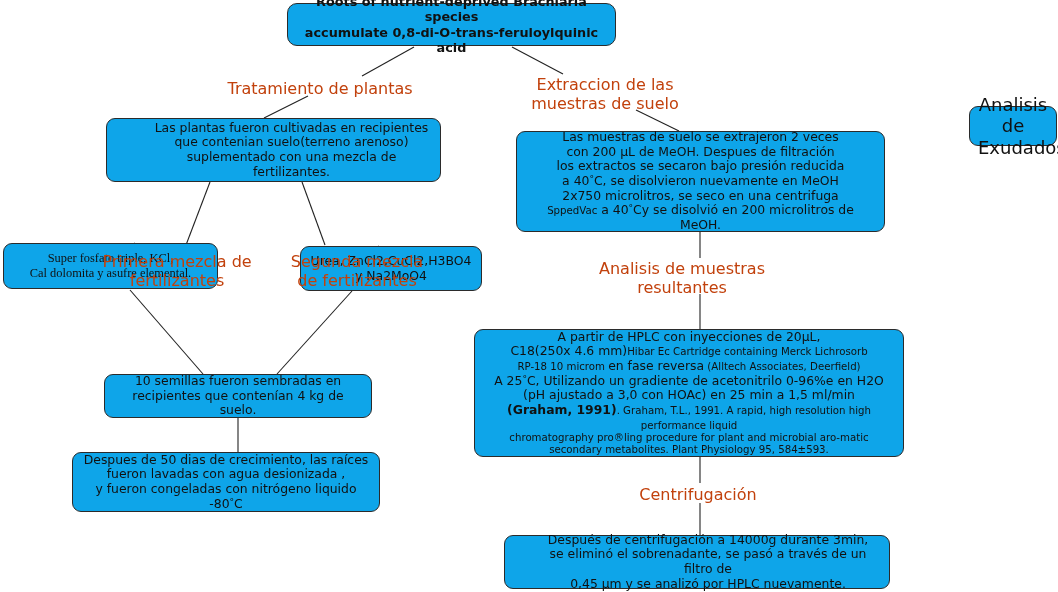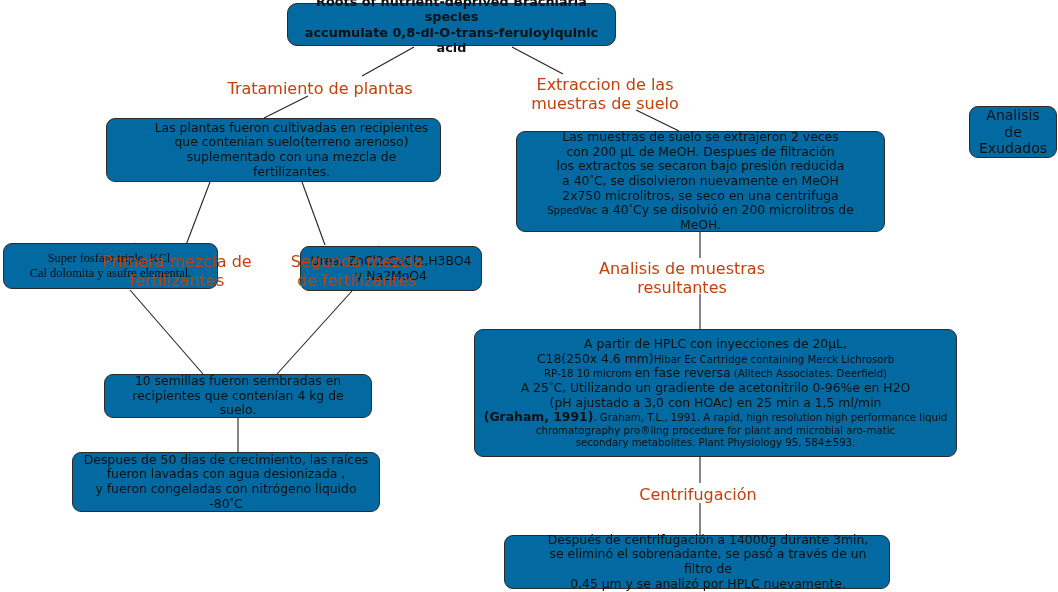--- a/index.html
+++ b/index.html
@@ -24,21 +24,21 @@
   svg.connectors {
     position: absolute;
     left: 0; top: 0;
     width: 1058px;
     height: 592px;
     pointer-events: none;
   }
   .node {
     position: absolute;
     box-sizing: border-box;
-    background: #0369a1;
+    background: #0ea5e9;
     border: 1px solid #2b2b2b;
     border-radius: 9px;
     display: flex;
     align-items: center;
     justify-content: center;
     text-align: center;
     line-height: 1.18;
     color: #111111;
     padding: 3px 8px;
   }
@@ -78,32 +78,32 @@
   }
   #node-seeds {
     left: 104px; top: 374px; width: 268px; height: 44px;
     font-size: 12.4px;
   }
   #node-roots {
     left: 72px; top: 452px; width: 308px; height: 60px;
     font-size: 12.4px;
   }
   #node-hplc {
-    left: 474px; top: 329px; width: 483px; height: 128px;
+    left: 474px; top: 329px; width: 430px; height: 128px;
     font-size: 12.4px;
     padding: 3px 6px;
   }
   #node-centrifuge {
     left: 504px; top: 535px; width: 386px; height: 54px;
     font-size: 12.4px;
     padding-left: 30px;
   }
   #node-exudados {
-    left: 969px; top: 106px; width: 88px; height: 52px;
-    font-size: 14px;
+    left: 969px; top: 106px; width: 88px; height: 40px;
+    font-size: 18px;
   }
 
   
   #lbl-tratamiento { left: 210px; top: 79px; width: 220px; }
   #lbl-extraccion  { left: 505px; top: 75px; width: 200px; }
   #lbl-primera     { left: 82px;  top: 251px; width: 190px; top: 251px; }
   #lbl-primera     { left: 82px;  top: 252px; width: 190px; }
   #lbl-segunda     { left: 262px; top: 252px; width: 190px; }
   #lbl-analisis    { left: 557px; top: 259px; width: 250px; }
   #lbl-centrifugacion { left: 608px; top: 485px; width: 180px; }

